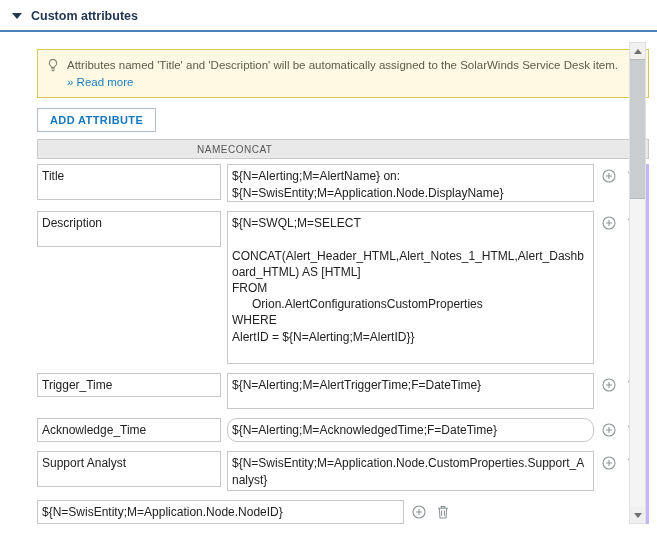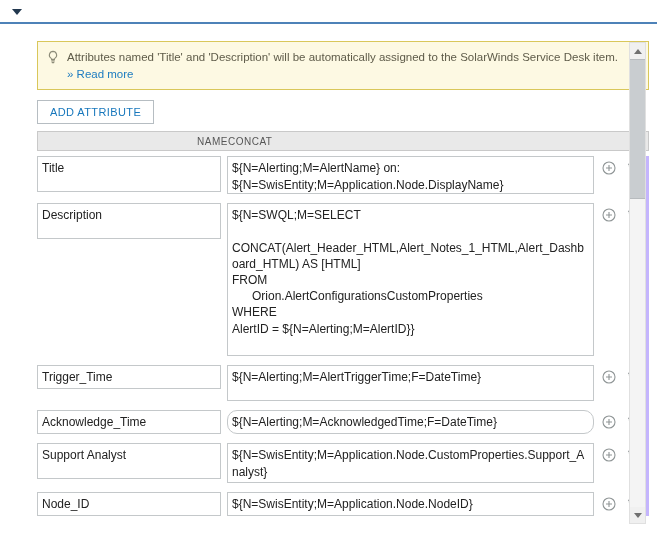--- a/index.html
+++ b/index.html
@@ -50,20 +50,21 @@
   .add-btn {
     margin-top: 10px;
     background: #ffffff;
     border: 1px solid #b6bdc2;
     color: #1777bc;
     font-family: "Liberation Sans", sans-serif;
     font-size: 11px;
     letter-spacing: 0.4px;
     padding: 5px 12px;
     cursor: pointer;
+    font-weight: bold;
   }
 
   
   .attr-table { margin-top: 7px; width: 612px; }
   .thead {
     box-sizing: border-box;
     display: flex; align-items: center;
     width: 612px; height: 20px;
     background: #e9e9e9;
     border: 1px solid #c9c9c9;
@@ -132,20 +133,21 @@
     cursor: pointer;
   }
 </style>
 </head>
 <body>
 
 <div class="page">
 
   <div class="section-header">
     <span class="collapse-arrow"></span>
+    <span class="section-title">Custom attributes</span>
   </div>
 
   <div class="content">
 
     <div class="banner">
       <span class="bulb">
         <svg width="14" height="15" viewBox="0 0 14 15" fill="none" stroke="#8d8c79" stroke-width="1.1" stroke-linecap="round">
           <path d="M7 1.4a3.7 3.7 0 0 1 2.1 6.7c-.55.4-.65.9-.65 1.3h-2.9c0-.4-.1-.9-.65-1.3A3.7 3.7 0 0 1 7 1.4z"></path>
           <path d="M5.7 10.9h2.6M6.1 12.6h1.8"></path>
         </svg>
@@ -257,21 +259,20 @@
             </span>
             <span class="icon-btn">
               <svg width="12" height="14" viewBox="0 0 12 14" fill="none" stroke="#8f9596" stroke-width="1.1">
                   <path d="M1 3.2h10M4.2 3.2V1.6h3.6v1.6M2.3 3.2l.7 9.8h6l.7-9.8M4.6 5.4v5.4M7.4 5.4v5.4"></path>
                 </svg>
             </span>
           </div>
         </div>
 
         <div class="attr-row r5">
-          <textarea class="field name-f" spellcheck="false" style="">Node_ID</textarea>
           <textarea class="field value-f" spellcheck="false" style="">${N=SwisEntity;M=Application.Node.NodeID}</textarea>
           <div class="row-icons">
             <span class="icon-btn">
               <svg width="14" height="14" viewBox="0 0 14 14" fill="none" stroke="#8f9596" stroke-width="1.1">
                   <circle cx="7" cy="7" r="6"></circle>
                   <path d="M7 4v6M4 7h6"></path>
                 </svg>
             </span>
             <span class="icon-btn">
               <svg width="12" height="14" viewBox="0 0 12 14" fill="none" stroke="#8f9596" stroke-width="1.1">

